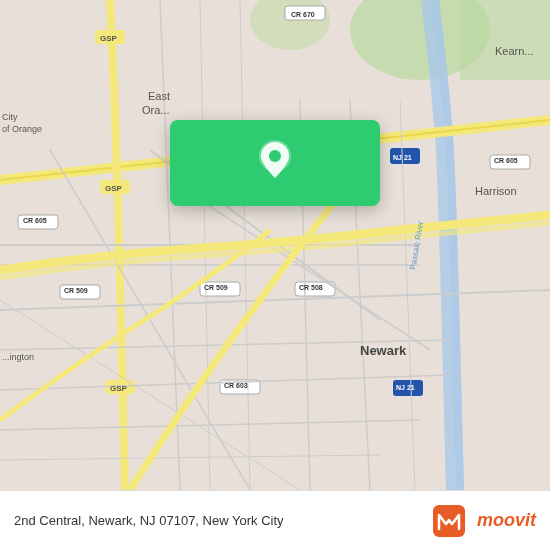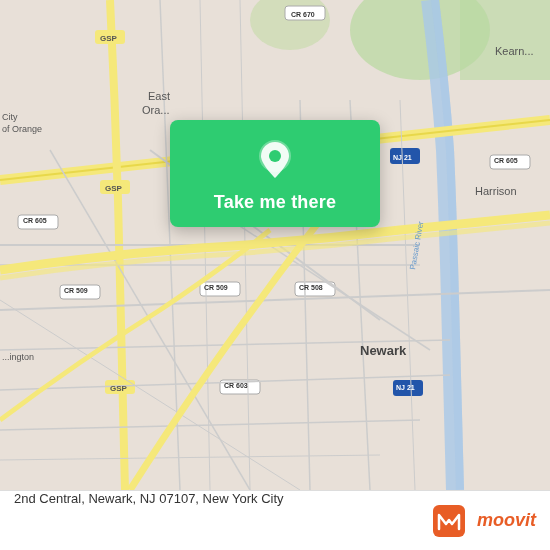--- a/index.html
+++ b/index.html
@@ -63,20 +63,21 @@
       cursor: pointer;
       letter-spacing: 0.2px;
     }
 
     
     #bottom-bar {
       width: 550px;
       height: 60px;
       background: #fff;
       display: flex;
+      align-items: center;
       justify-content: space-between;
       padding: 0 14px;
       border-top: 1px solid #ddd;
       position: absolute;
       bottom: 0;
       left: 0;
     }
 
     #address-text {
       font-size: 13px;
@@ -213,21 +214,20 @@
 
     <text x="415" y="270" font-size="8" fill="#6699cc" font-family="Arial" transform="rotate(-80,415,270)">Passaic River</text>
   </svg>
 
   <div id="location-card">
     <svg id="pin-icon" viewBox="0 0 44 44" xmlns="http://www.w3.org/2000/svg">
       <circle cx="22" cy="18" r="16" fill="white" opacity="0.3"></circle>
       <path d="M22 4 C14.3 4 8 10.3 8 18 C8 26.5 22 40 22 40 C22 40 36 26.5 36 18 C36 10.3 29.7 4 22 4 Z" fill="white" opacity="0.9"></path>
       <circle cx="22" cy="18" r="6" fill="#2ecc71"></circle>
     </svg>
-    <button id="take-me-there-btn">Take me there</button>
   </div>
 
 </div>
 
 <div id="bottom-bar">
   <span id="address-text">2nd Central, Newark, NJ 07107, New York City</span>
   <div id="moovit-logo">
     <svg id="moovit-m" viewBox="0 0 32 32" xmlns="http://www.w3.org/2000/svg">
       <rect width="32" height="32" rx="6" fill="#e85d26"></rect>
       <path d="M6 24 L6 10 L13 19 L16 15 L19 19 L26 10 L26 24" stroke="white" stroke-width="2.5" fill="none" stroke-linejoin="round" stroke-linecap="round"></path>

